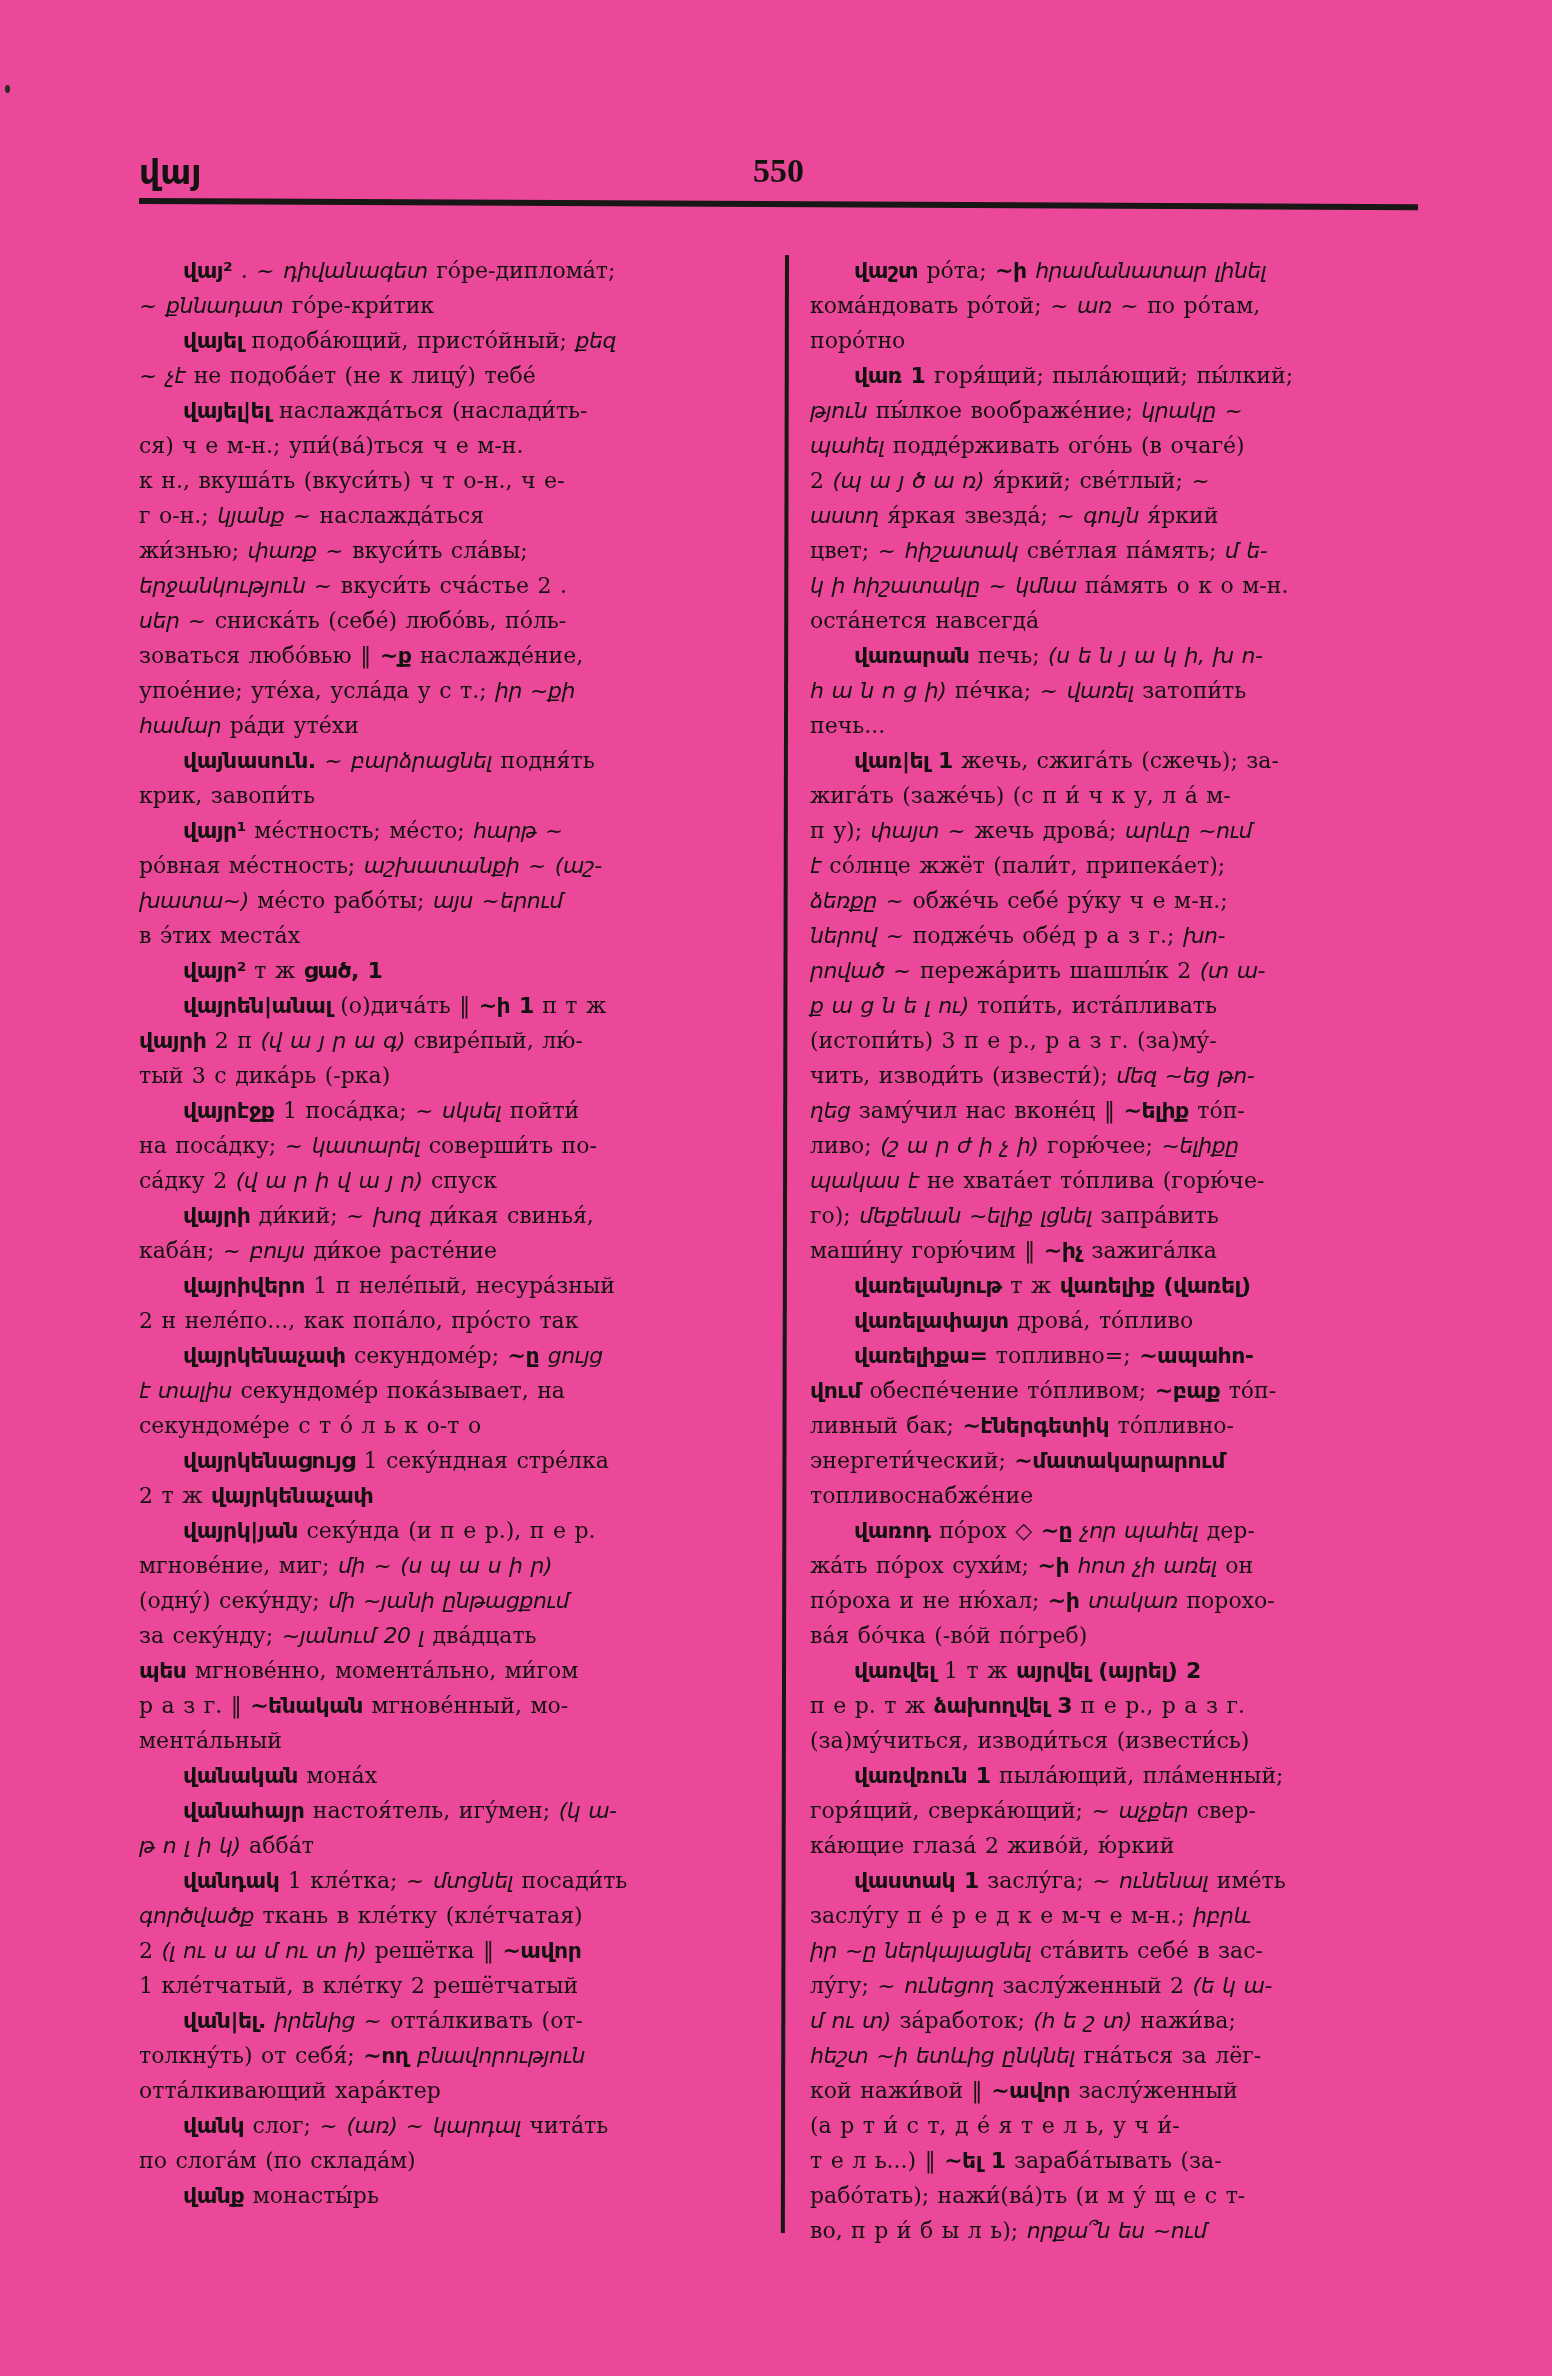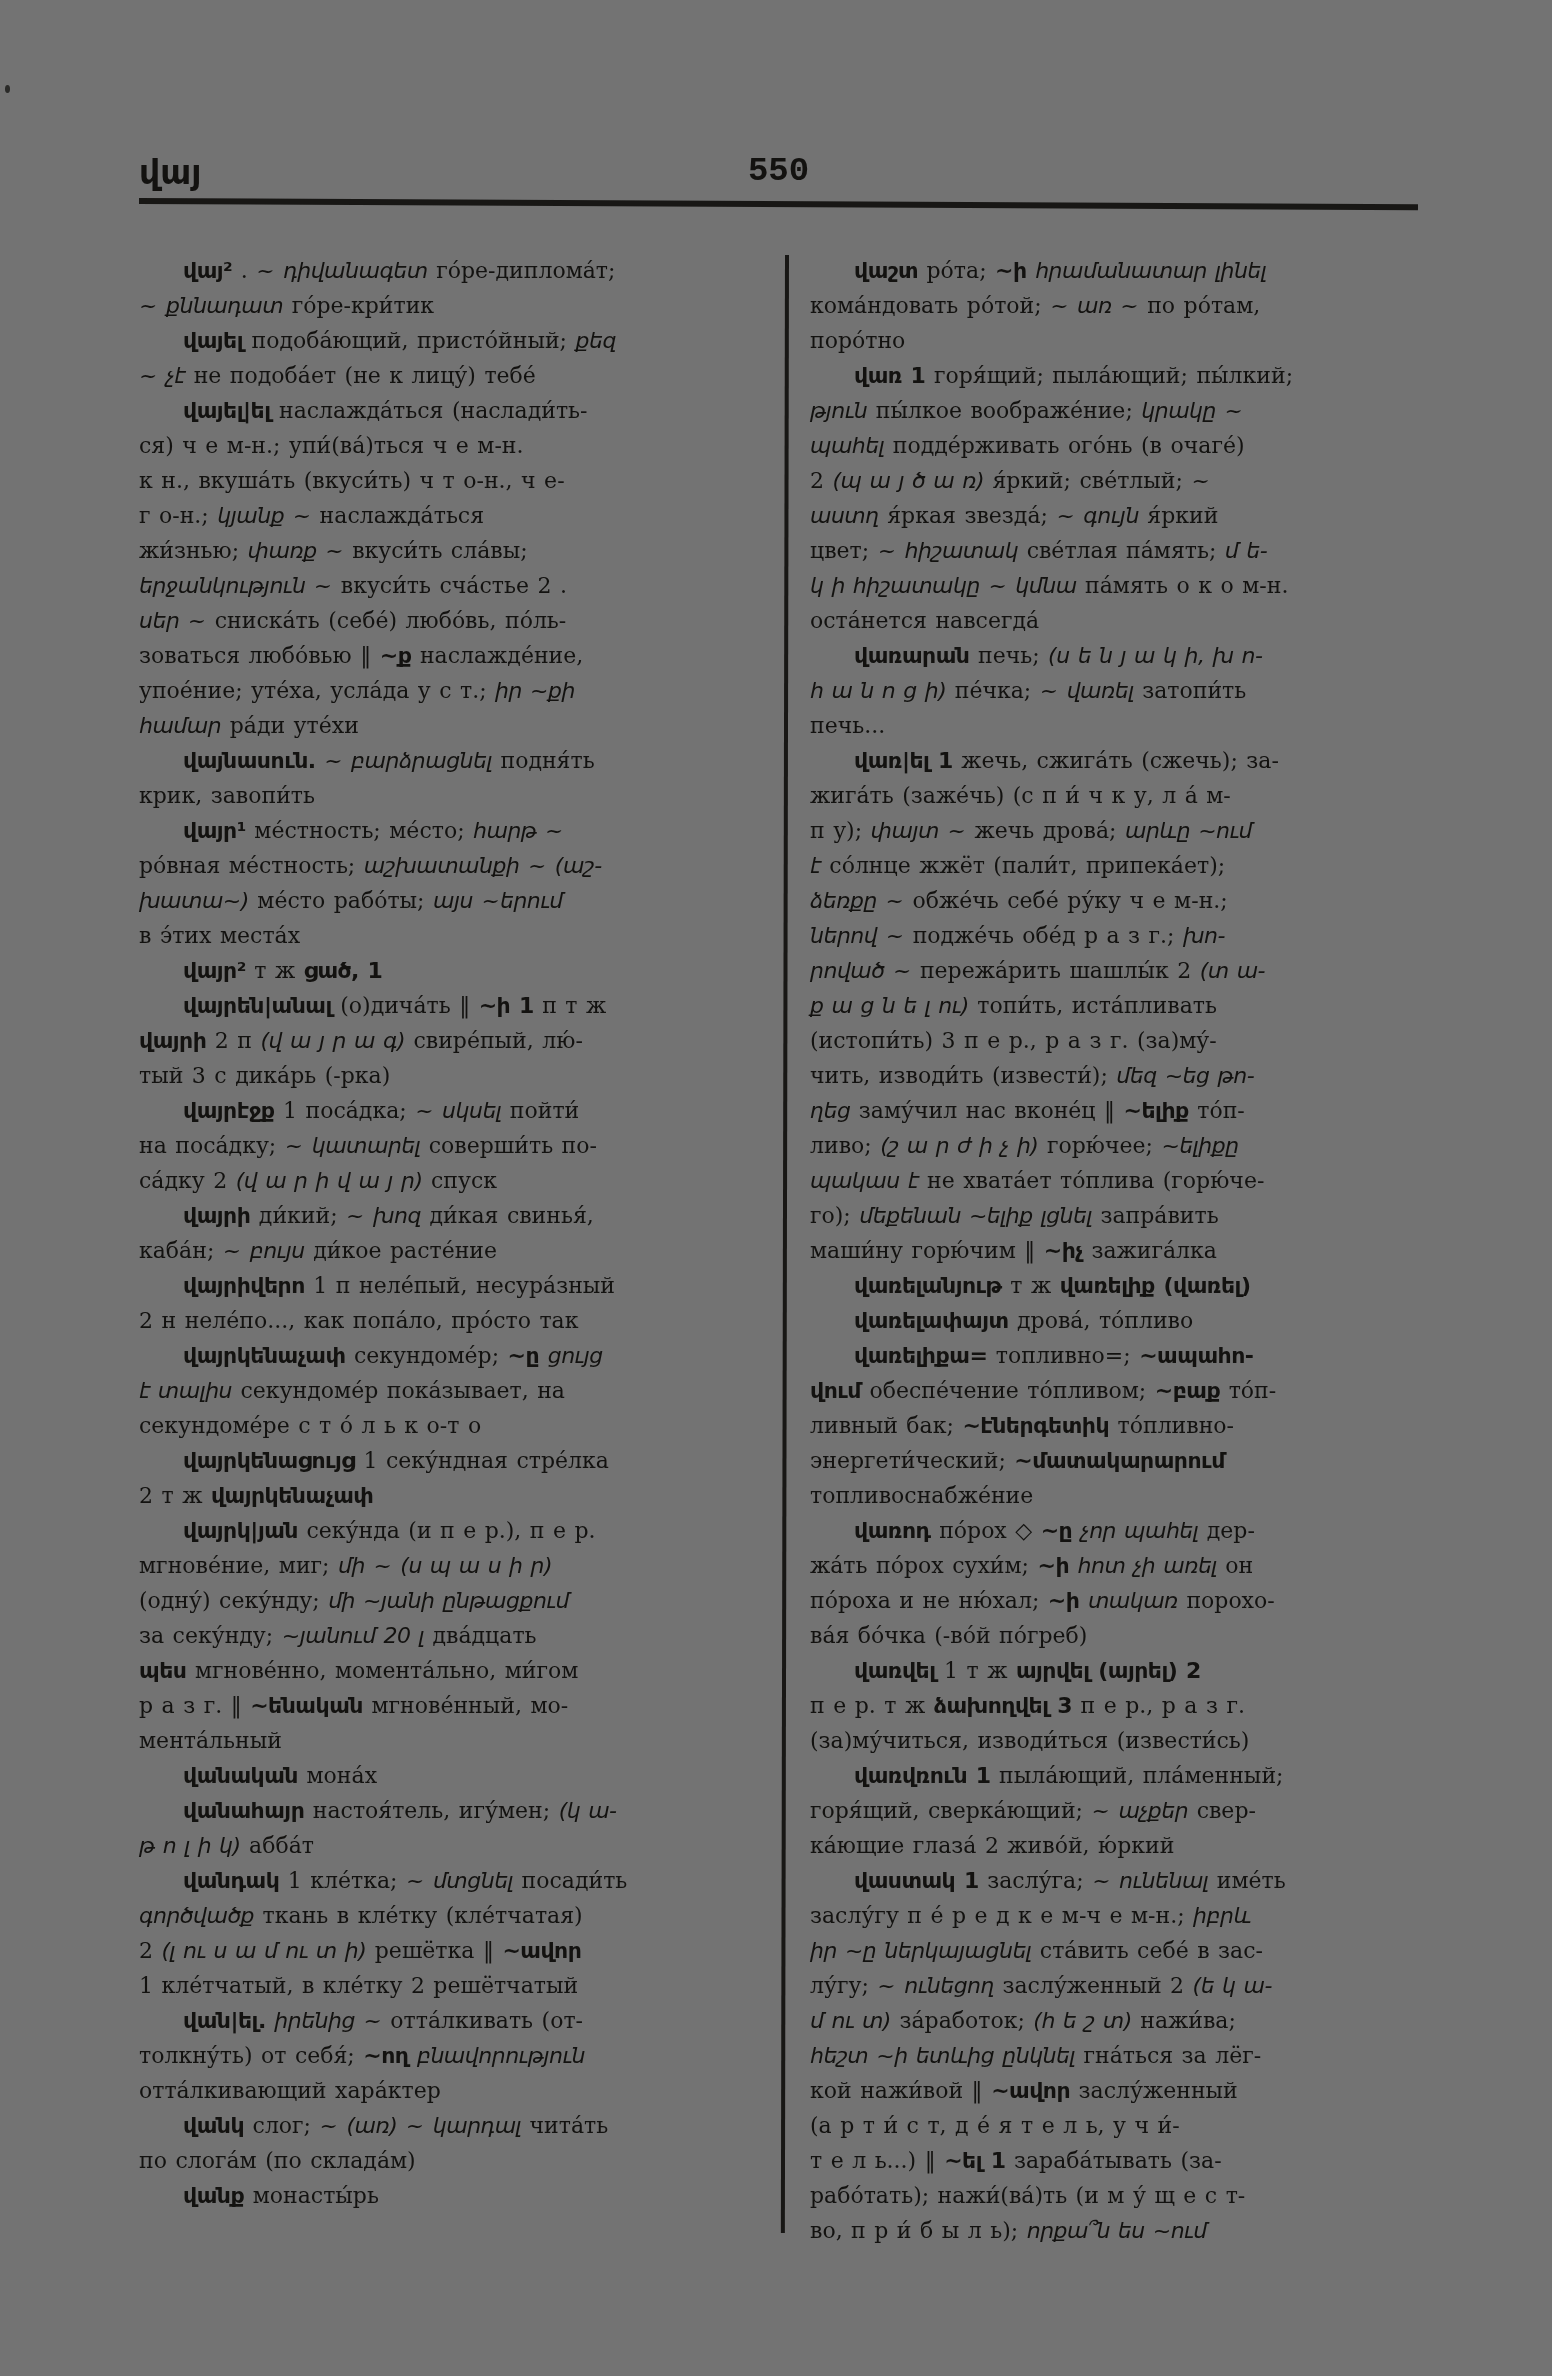--- a/index.html
+++ b/index.html
@@ -1,33 +1,33 @@
 <!DOCTYPE html>
 <html><head>
 <meta charset="utf-8">
 <style>
   html,body{margin:0;padding:0;background:#e8e6e0;}
   .page{
     position:relative;
     width:1552px;height:2376px;
-    background:#737373;
+    background:#ec4899;
     overflow:hidden;
     font-family:"DejaVu Serif","Liberation Serif",serif;
     color:#131210;
   }
   .speck{position:absolute;background:#2a2a28;border-radius:50%;}
   .running-head{
     position:absolute;left:139px;top:156px;
     font-family:"DejaVu Sans","Liberation Sans",sans-serif;
     font-weight:700;font-size:33px;line-height:1;
   }
   .page-number{
     position:absolute;left:139px;top:154px;width:1279px;
     text-align:center;font-weight:700;font-size:34px;line-height:1;
-    font-family:Liberation Mono, monospace;
+    font-family:Liberation Serif, serif;
   }
   .header-rule{
     position:absolute;left:139px;top:198px;width:1279px;height:6px;
     background:#181715;transform:rotate(0.28deg);transform-origin:left center;
   }
   .column-divider{
     position:absolute;left:785px;top:255px;width:4px;height:1978px;
     background:#181715;transform:rotate(0.12deg);transform-origin:top center;
   }
   .col{

